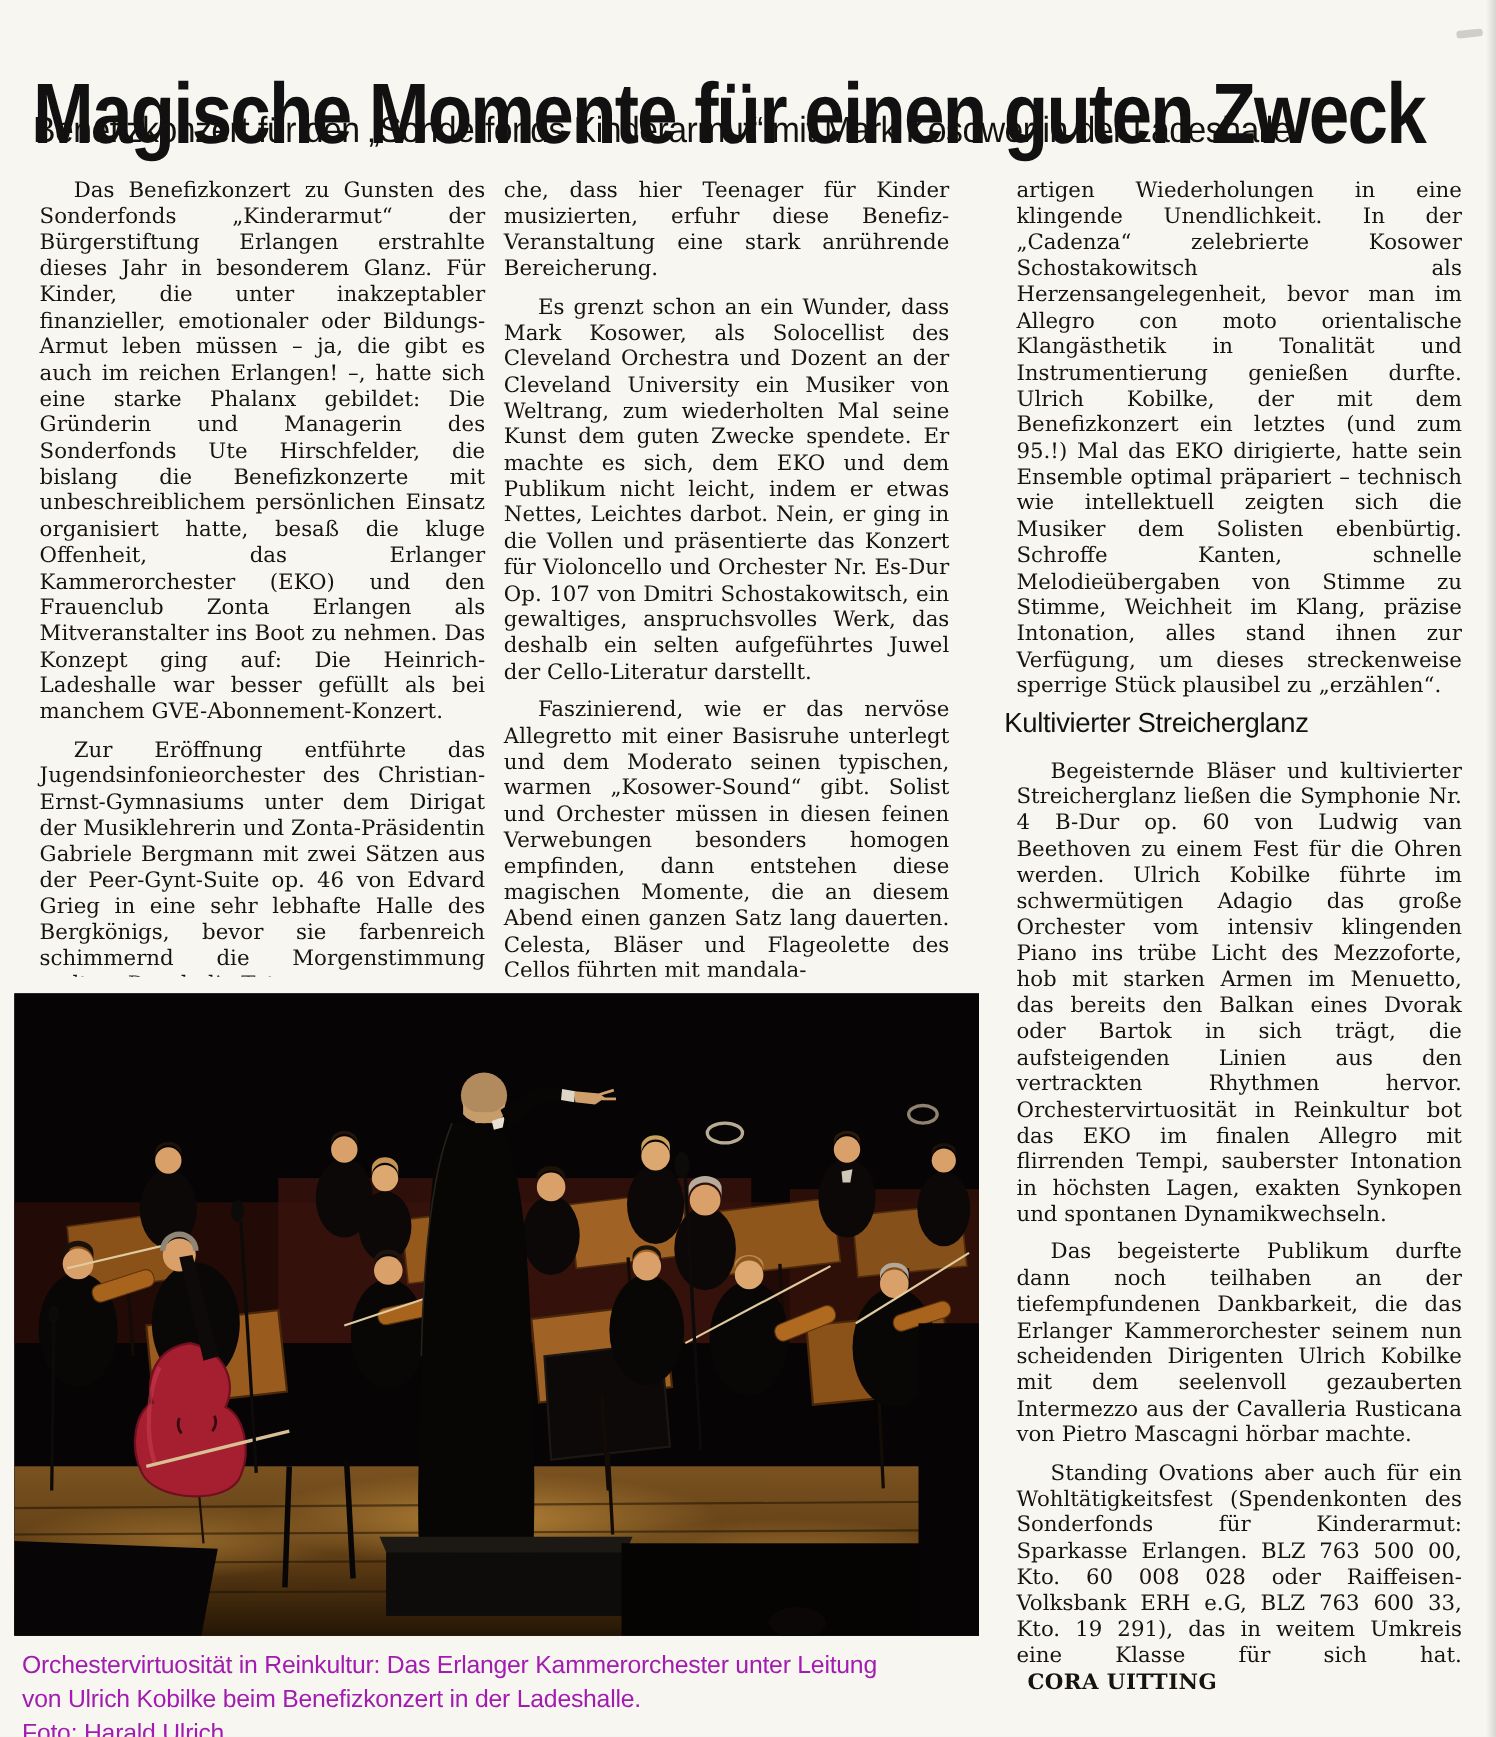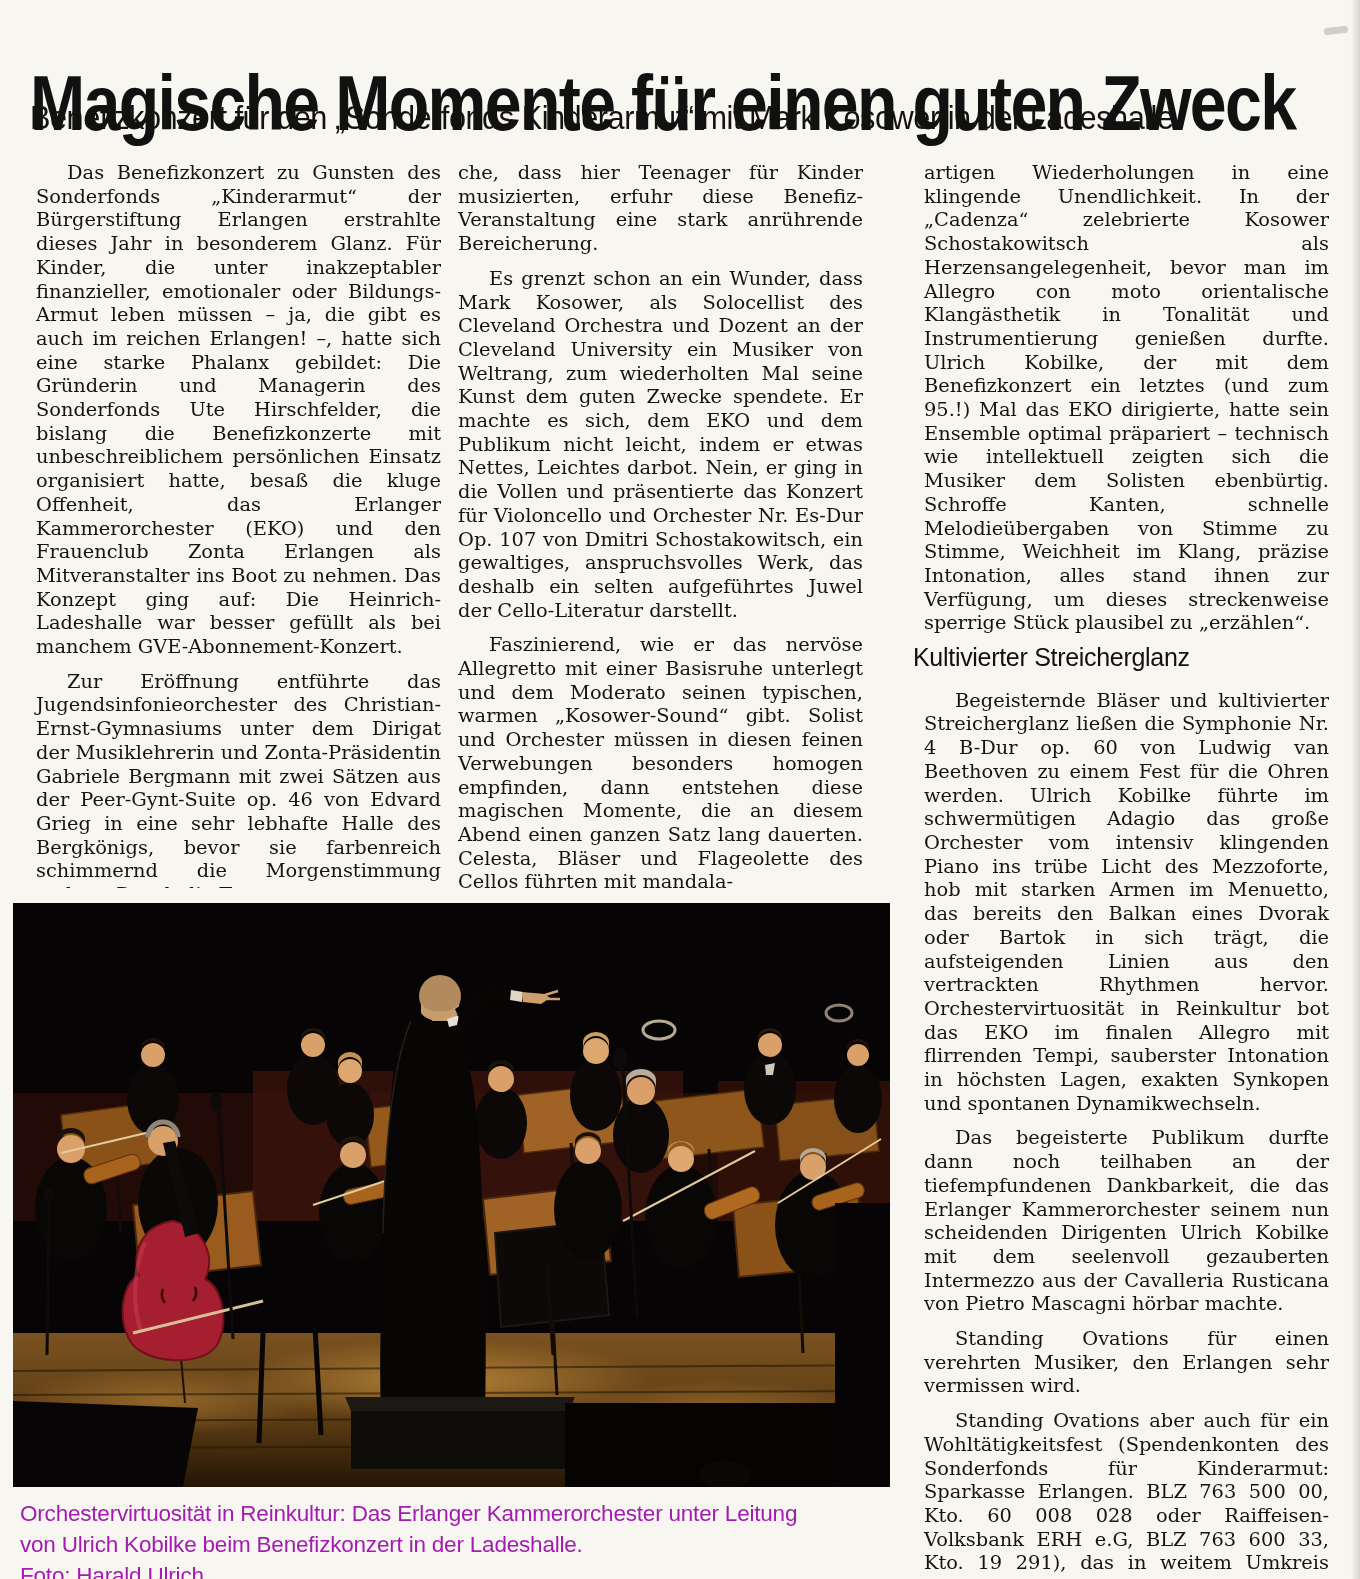--- a/index.html
+++ b/index.html
@@ -64,21 +64,20 @@
   <div class="col col2">
       <p class="body-p">che, dass hier Teenager für Kinder musizierten, erfuhr diese Benefiz-Veranstaltung eine stark anrührende Bereicherung.</p>
       <p class="body-p ind">Es grenzt schon an ein Wunder, dass Mark Kosower, als Solocellist des Cleveland Orchestra und Dozent an der Cleveland University ein Musiker von Weltrang, zum wiederholten Mal seine Kunst dem guten Zwecke spendete. Er machte es sich, dem EKO und dem Publikum nicht leicht, indem er etwas Nettes, Leichtes darbot. Nein, er ging in die Vollen und präsentierte das Konzert für Violoncello und Orchester Nr. Es-Dur Op. 107 von Dmitri Schostakowitsch, ein gewaltiges, anspruchsvolles Werk, das deshalb ein selten aufgeführtes Juwel der Cello-Literatur darstellt.</p>
       <p class="body-p ind">Faszinierend, wie er das nervöse Allegretto mit einer Basisruhe unterlegt und dem Moderato seinen typischen, warmen „Kosower-Sound“ gibt. Solist und Orchester müssen in diesen feinen Verwebungen besonders homogen empfinden, dann entstehen diese magischen Momente, die an diesem Abend einen ganzen Satz lang dauerten. Celesta, Bläser und Flageolette des Cellos führten mit mandala-</p>
     </div>
   <div class="col col3">
       <p class="body-p">artigen Wiederholungen in eine klingende Unendlichkeit. In der „Cadenza“ zelebrierte Kosower Schostakowitsch als Herzensangelegenheit, bevor man im Allegro con moto orientalische Klangästhetik in Tonalität und Instrumentierung genießen durfte. Ulrich Kobilke, der mit dem Benefizkonzert ein letztes (und zum 95.!) Mal das EKO dirigierte, hatte sein Ensemble optimal präpariert – technisch wie intellektuell zeigten sich die Musiker dem Solisten ebenbürtig. Schroffe Kanten, schnelle Melodieübergaben von Stimme zu Stimme, Weichheit im Klang, präzise Intonation, alles stand ihnen zur Verfügung, um dieses streckenweise sperrige Stück plausibel zu „erzählen“.</p>
       <h2 class="subhead">Kultivierter Streicherglanz</h2>
       <p class="body-p ind">Begeisternde Bläser und kultivierter Streicherglanz ließen die Symphonie Nr. 4 B-Dur op. 60 von Ludwig van Beethoven zu einem Fest für die Ohren werden. Ulrich Kobilke führte im schwermütigen Adagio das große Orchester vom intensiv klingenden Piano ins trübe Licht des Mezzoforte, hob mit starken Armen im Menuetto, das bereits den Balkan eines Dvorak oder Bartok in sich trägt, die aufsteigenden Linien aus den vertrackten Rhythmen hervor. Orchestervirtuosität in Reinkultur bot das EKO im finalen Allegro mit flirrenden Tempi, sauberster Intonation in höchsten Lagen, exakten Synkopen und spontanen Dynamikwechseln.</p>
       <p class="body-p ind">Das begeisterte Publikum durfte dann noch teilhaben an der tiefempfundenen Dankbarkeit, die das Erlanger Kammerorchester seinem nun scheidenden Dirigenten Ulrich Kobilke mit dem seelenvoll gezauberten Intermezzo aus der Cavalleria Rusticana von Pietro Mascagni hörbar machte.</p>
-      <p class="body-p ind">Standing Ovations für einen verehrten Musiker, den Erlangen sehr vermissen wird.</p>
       <p class="body-p ind">Standing Ovations aber auch für ein Wohltätigkeitsfest (Spendenkonten des Sonderfonds für Kinderarmut: Sparkasse Erlangen. BLZ 763 500 00, Kto. 60 008 028 oder Raiffeisen-Volksbank ERH e.G, BLZ 763 600 33, Kto. 19 291), das in weitem Umkreis eine Klasse für sich hat. <span class="author">CORA UITTING</span></p>
     </div>
 
   <div class="photo">
     <svg viewBox="0 0 877 584" width="877" height="584" xmlns="http://www.w3.org/2000/svg">
       <defs>
         <linearGradient id="floorG" x1="0" y1="0" x2="0" y2="1">
           <stop offset="0" stop-color="#7a5220"></stop>
           <stop offset="0.55" stop-color="#5d3c14"></stop>
           <stop offset="1" stop-color="#241605"></stop>

